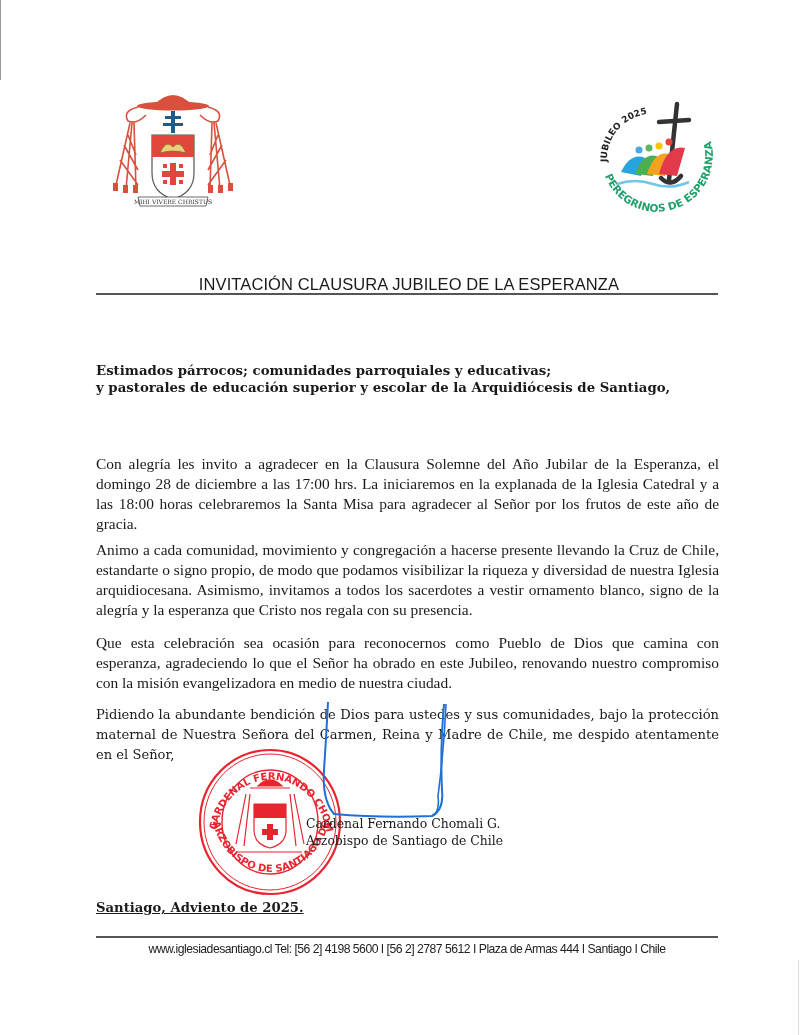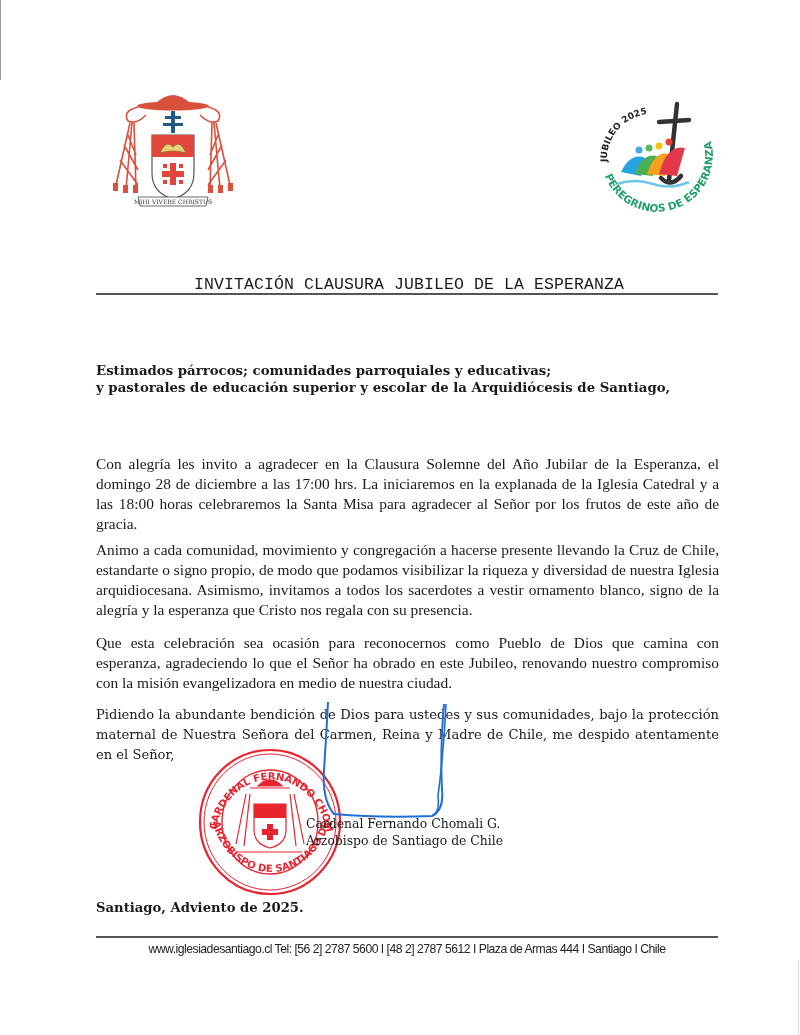--- a/index.html
+++ b/index.html
@@ -4,40 +4,40 @@
 <style>
   html, body { margin: 0; padding: 0; background: #ffffff; }
   body { width: 800px; height: 1035px; position: relative; overflow: hidden; color: #1a1a1a; }
   .page-edge-left { position: absolute; left: 0; top: 0; width: 1px; height: 80px; background: #9a9a9a; }
   .page-edge-right { position: absolute; right: 1px; top: 960px; width: 1px; height: 75px; background: #d8dde4; }
 
   .crest { position: absolute; left: 108px; top: 85px; width: 130px; height: 130px; }
   .jubilee { position: absolute; left: 585px; top: 92px; width: 140px; height: 135px; }
 
   .title { position: absolute; left: 100px; top: 275px; width: 618px; text-align: center;
-           font-family: Liberation Mono, monospace; font-size: 16.5px; letter-spacing: 0.1px; }
+           font-family: Liberation Sans, sans-serif; font-size: 16.5px; letter-spacing: 0.1px; }
   .title-rule { position: absolute; left: 96px; top: 293px; width: 622px; height: 1.5px; background: #555; }
 
   .salutation { position: absolute; left: 96px; top: 362px; width: 640px;
                 font-family: "DejaVu Serif", serif; font-weight: bold; font-size: 13.3px; line-height: 17.3px; }
 
   .body-p { position: absolute; left: 96px; width: 623px; text-align: justify;
             font-family: "Liberation Serif", serif; font-size: 15.4px; line-height: 20px; }
   .body-p b { font-weight: normal; }
   .p1 { top: 454px; }
   .p2 { top: 540px; }
   .p3 { top: 633px; }
   .p4 { top: 705px; font-family: "DejaVu Serif", serif; font-size: 13.1px; line-height: 20px; }
 
   .stamp { position: absolute; left: 198px; top: 748px; width: 145px; height: 148px; }
   .signature { position: absolute; left: 320px; top: 700px; width: 150px; height: 130px; }
 
   .signer { position: absolute; left: 306px; top: 815px; font-family: "DejaVu Serif", serif; font-size: 12.4px; line-height: 17px; }
 
-  .place-date { position: absolute; left: 96px; top: 900px; font-family: "DejaVu Serif", serif; font-weight: bold; font-size: 13.2px; }
+  .place-date { position: absolute; left: 96px; top: 900px; font-family: "DejaVu Serif", serif; font-weight: bold; font-size: 13.2px; text-decoration: underline; }
 
   .footer-rule { position: absolute; left: 96px; top: 936px; width: 622px; height: 1.5px; background: #555; }
   .footer { position: absolute; left: 96px; top: 942px; width: 622px; text-align: center;
             font-family: "Liberation Sans", sans-serif; font-size: 12.2px; letter-spacing: -0.5px; color: #222; }
 </style>
 </head>
 <body>
 
 <div class="page-edge-left"></div>
 <div class="page-edge-right"></div>
@@ -160,13 +160,13 @@
 </svg>
 
 <div class="signer">
   <div>Cardenal Fernando Chomali G.</div>
   <div>Arzobispo de Santiago de Chile</div>
 </div>
 
 <div class="place-date">Santiago, Adviento de 2025.</div>
 
 <div class="footer-rule"></div>
-<div class="footer">www.iglesiadesantiago.cl  Tel: [56 2] 2787 5600 I  [48 2] 2787 5612 I  Plaza de Armas 444 I  Santiago I  Chile</div>
+<div class="footer">www.iglesiadesantiago.cl  Tel: [56 2] 4198 5600 I  [56 2] 2787 5612 I  Plaza de Armas 444 I  Santiago I  Chile</div>
 
 </body></html>

